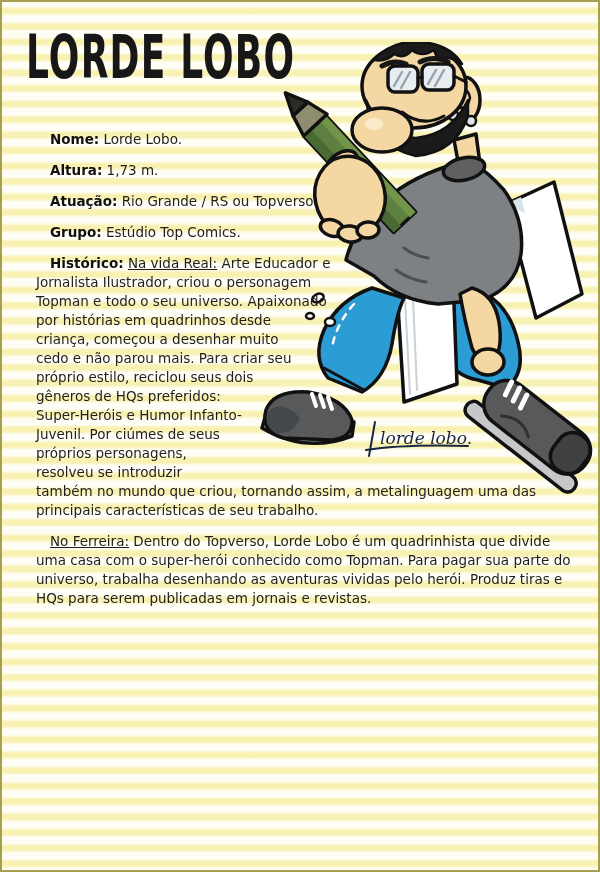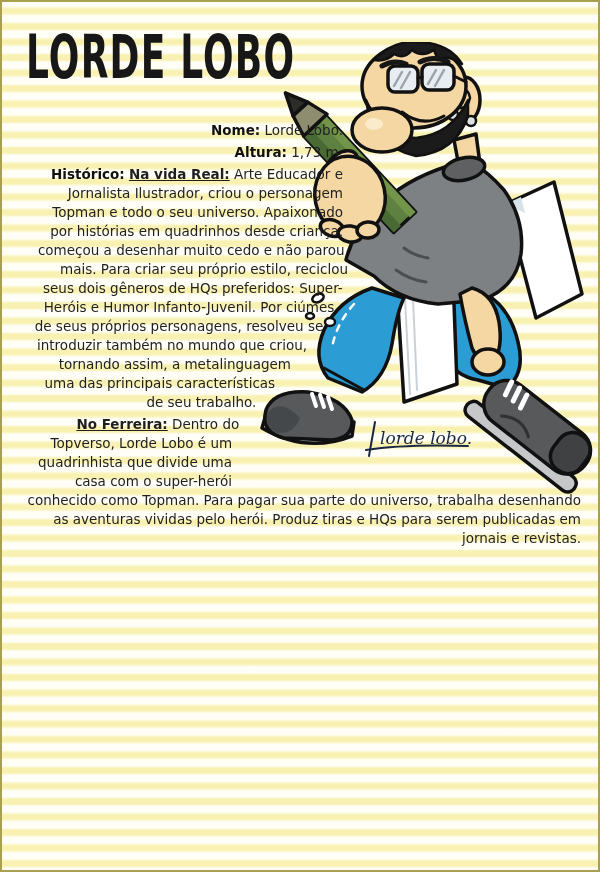--- a/index.html
+++ b/index.html
@@ -25,23 +25,23 @@
   .bio{
     position:absolute;left:22px;top:116px;width:560px;z-index:2;
     font-size:13.5px;line-height:19px;color:#1f1f1f;
   }
   .wrap-spacer{
     float:right;width:352px;height:360px;
     shape-outside:polygon(352px 0,115px 0,115px 114px,120px 140px,120px 169px,
       100px 214px,70px 249px,45px 279px,15px 309px,5px 330px,0 360px,352px 360px);
     shape-margin:4px;
   }
-  .bio p{margin:3px;text-indent:14px;text-align:right;}
+  .bio p{margin:12px;text-indent:14px;}
   .label{font-weight:700;color:#111;}
-  .sublabel{font-weight:700;text-decoration:underline;}
+  .sublabel{font-weight:400;text-decoration:underline;}
   .label:empty,.sublabel:empty{display:none;}
   .ol{stroke:#111;stroke-linejoin:round;stroke-linecap:round;}
 </style>
 </head>
 <body>
 
 <div class="page">
 
   <h1 class="title">LORDE LOBO</h1>
 
@@ -152,20 +152,28 @@
 
     <p>
       <b class="label">Nome:</b>
       <span>Lorde Lobo.</span>
     </p>
     <p>
       <b class="label">Altura:</b>
       <span>1,73 m.</span>
     </p>
     <p>
+      <b class="label">Atuação:</b>
+      <span>Rio Grande / RS ou Topverso.</span>
+    </p>
+    <p>
+      <b class="label">Grupo:</b>
+      <span>Estúdio Top Comics.</span>
+    </p>
+    <p>
       <b class="label">Histórico:</b>
       <u class="sublabel">Na vida Real:</u>
       <span>Arte Educador e Jornalista Ilustrador, criou o personagem Topman e todo o seu universo. Apaixonado por histórias em quadrinhos desde criança, começou a desenhar muito cedo e não parou mais. Para criar seu próprio estilo, reciclou seus dois gêneros de HQs preferidos: Super-Heróis e Humor Infanto-Juvenil. Por ciúmes de seus próprios personagens, resolveu se introduzir também no mundo que criou, tornando assim, a metalinguagem uma das principais características de seu trabalho.</span>
     </p>
     <p>
       
       <u class="sublabel">No Ferreira:</u>
       <span>Dentro do Topverso, Lorde Lobo é um quadrinhista que divide uma casa com o super-herói conhecido como Topman. Para pagar sua parte do universo, trabalha desenhando as aventuras vividas pelo herói. Produz tiras e HQs para serem publicadas em jornais e revistas.</span>
     </p>
   </div>

